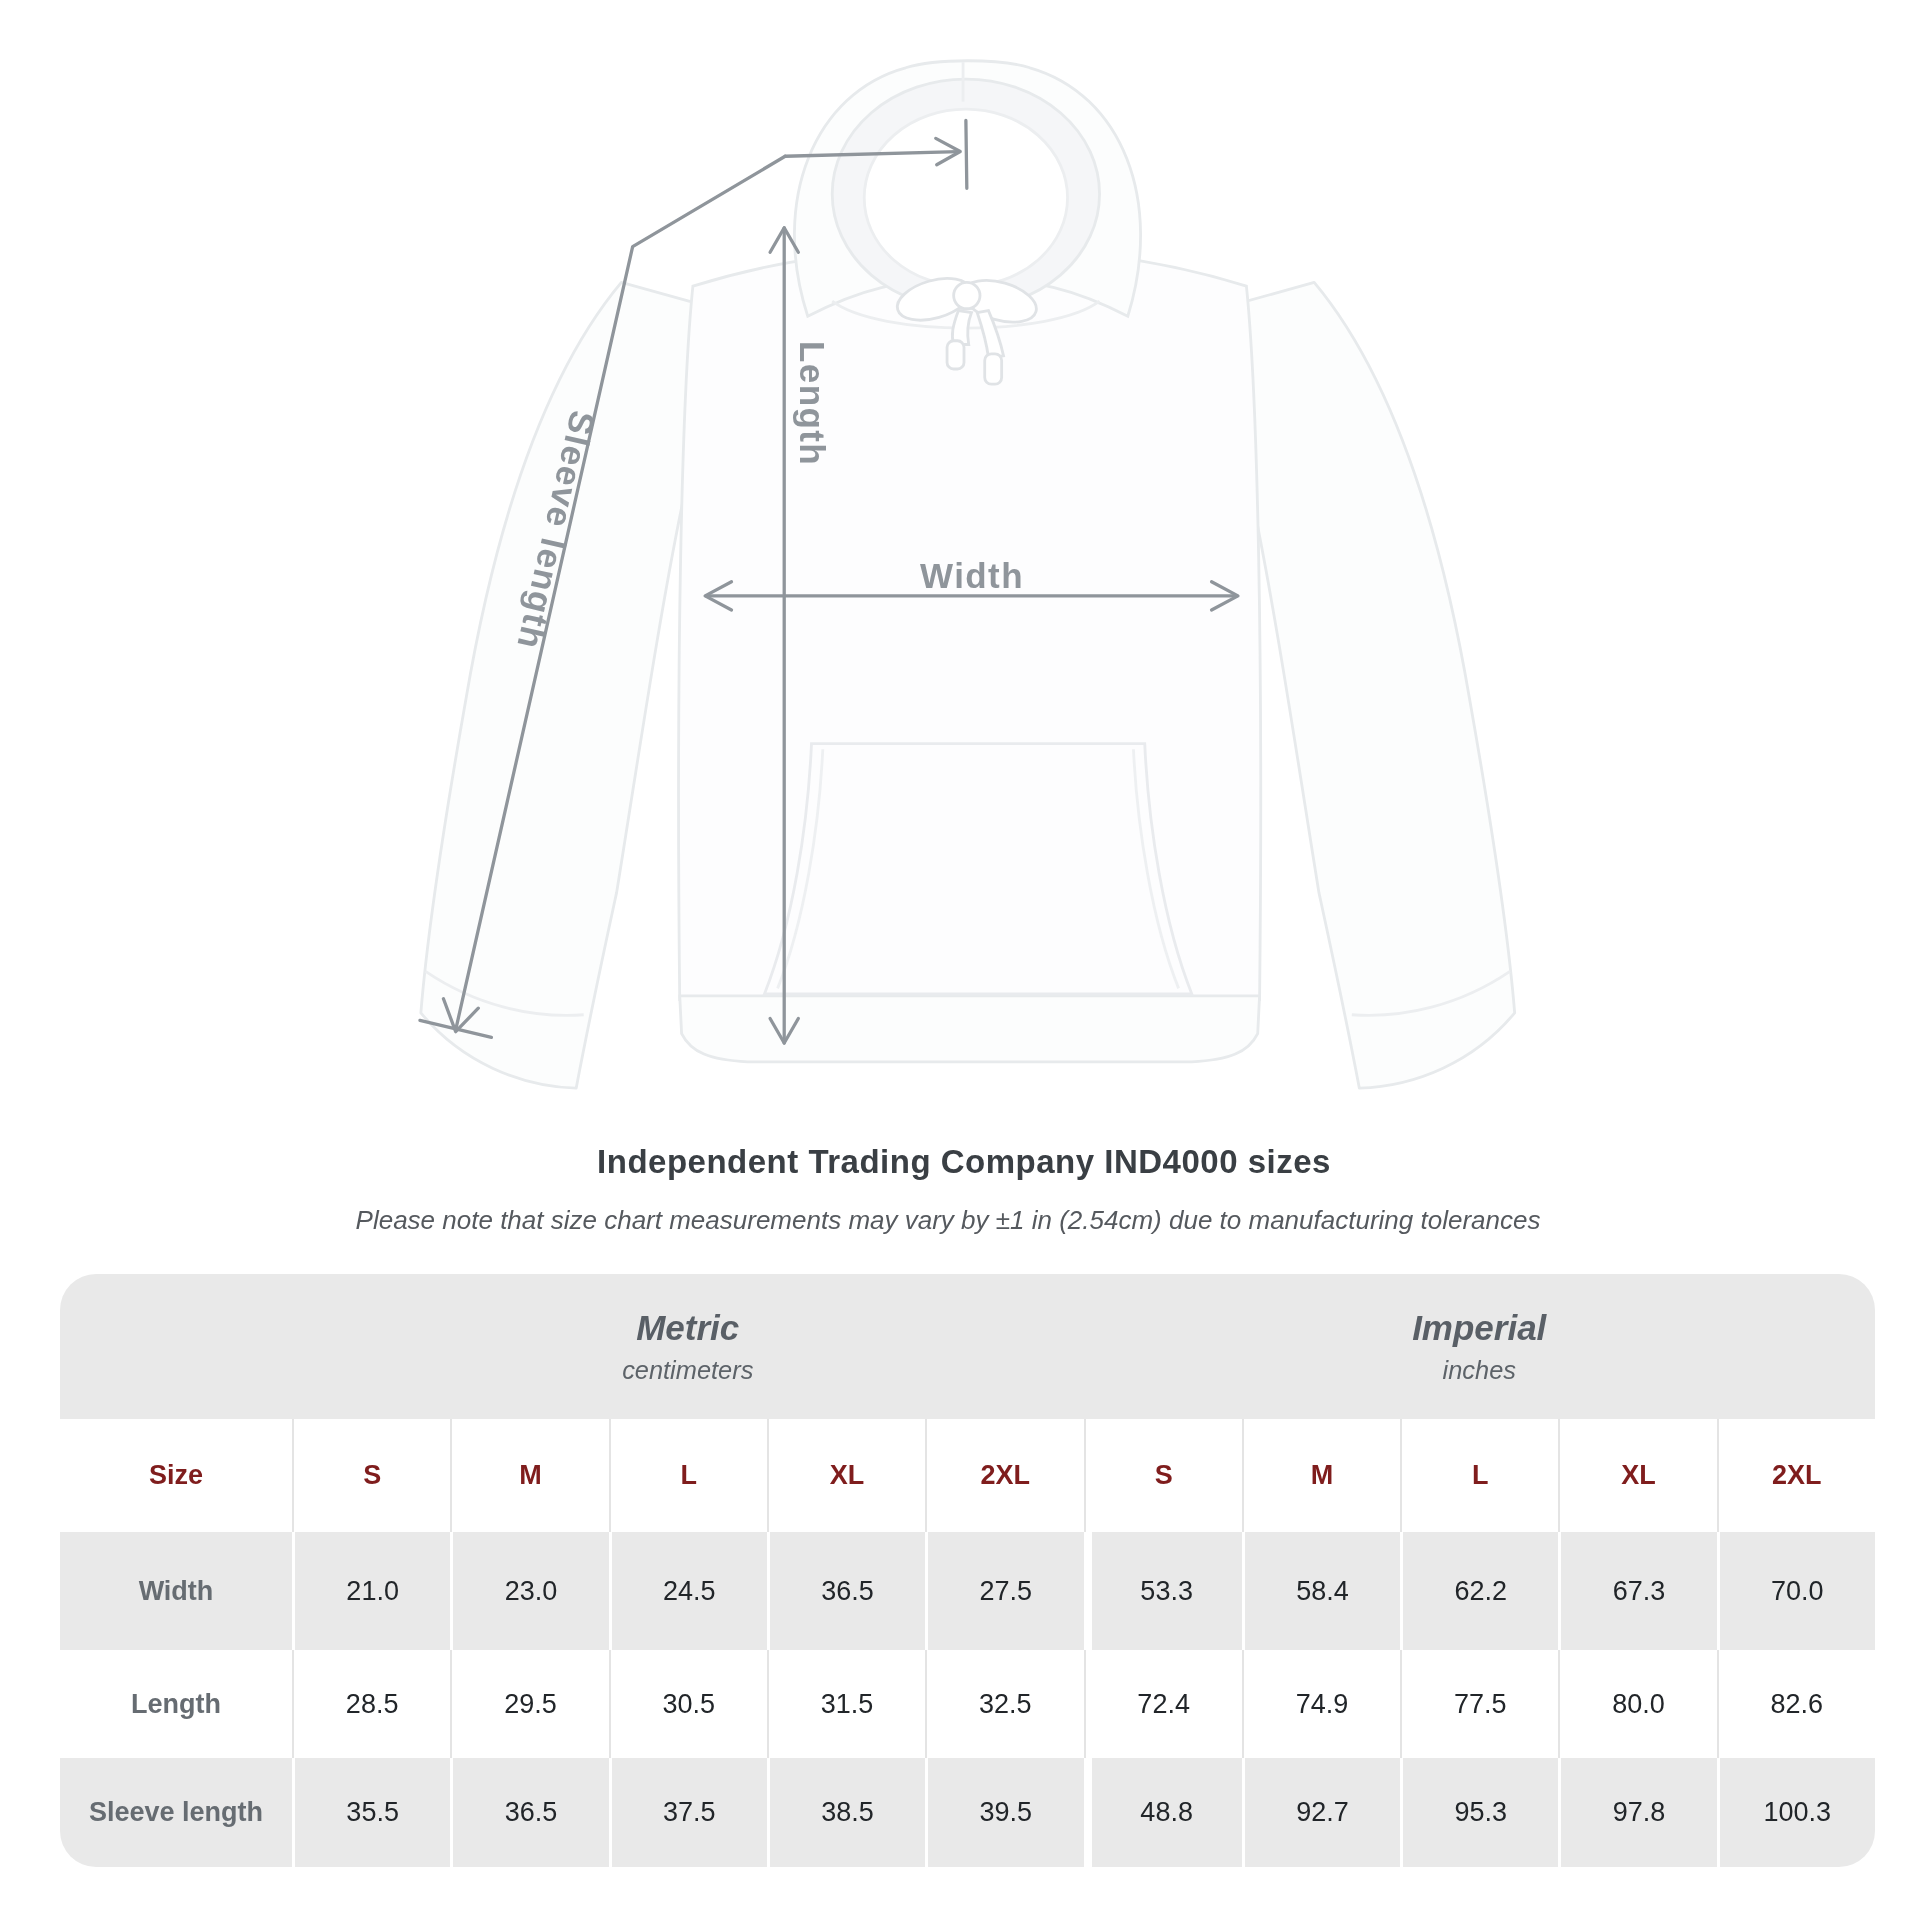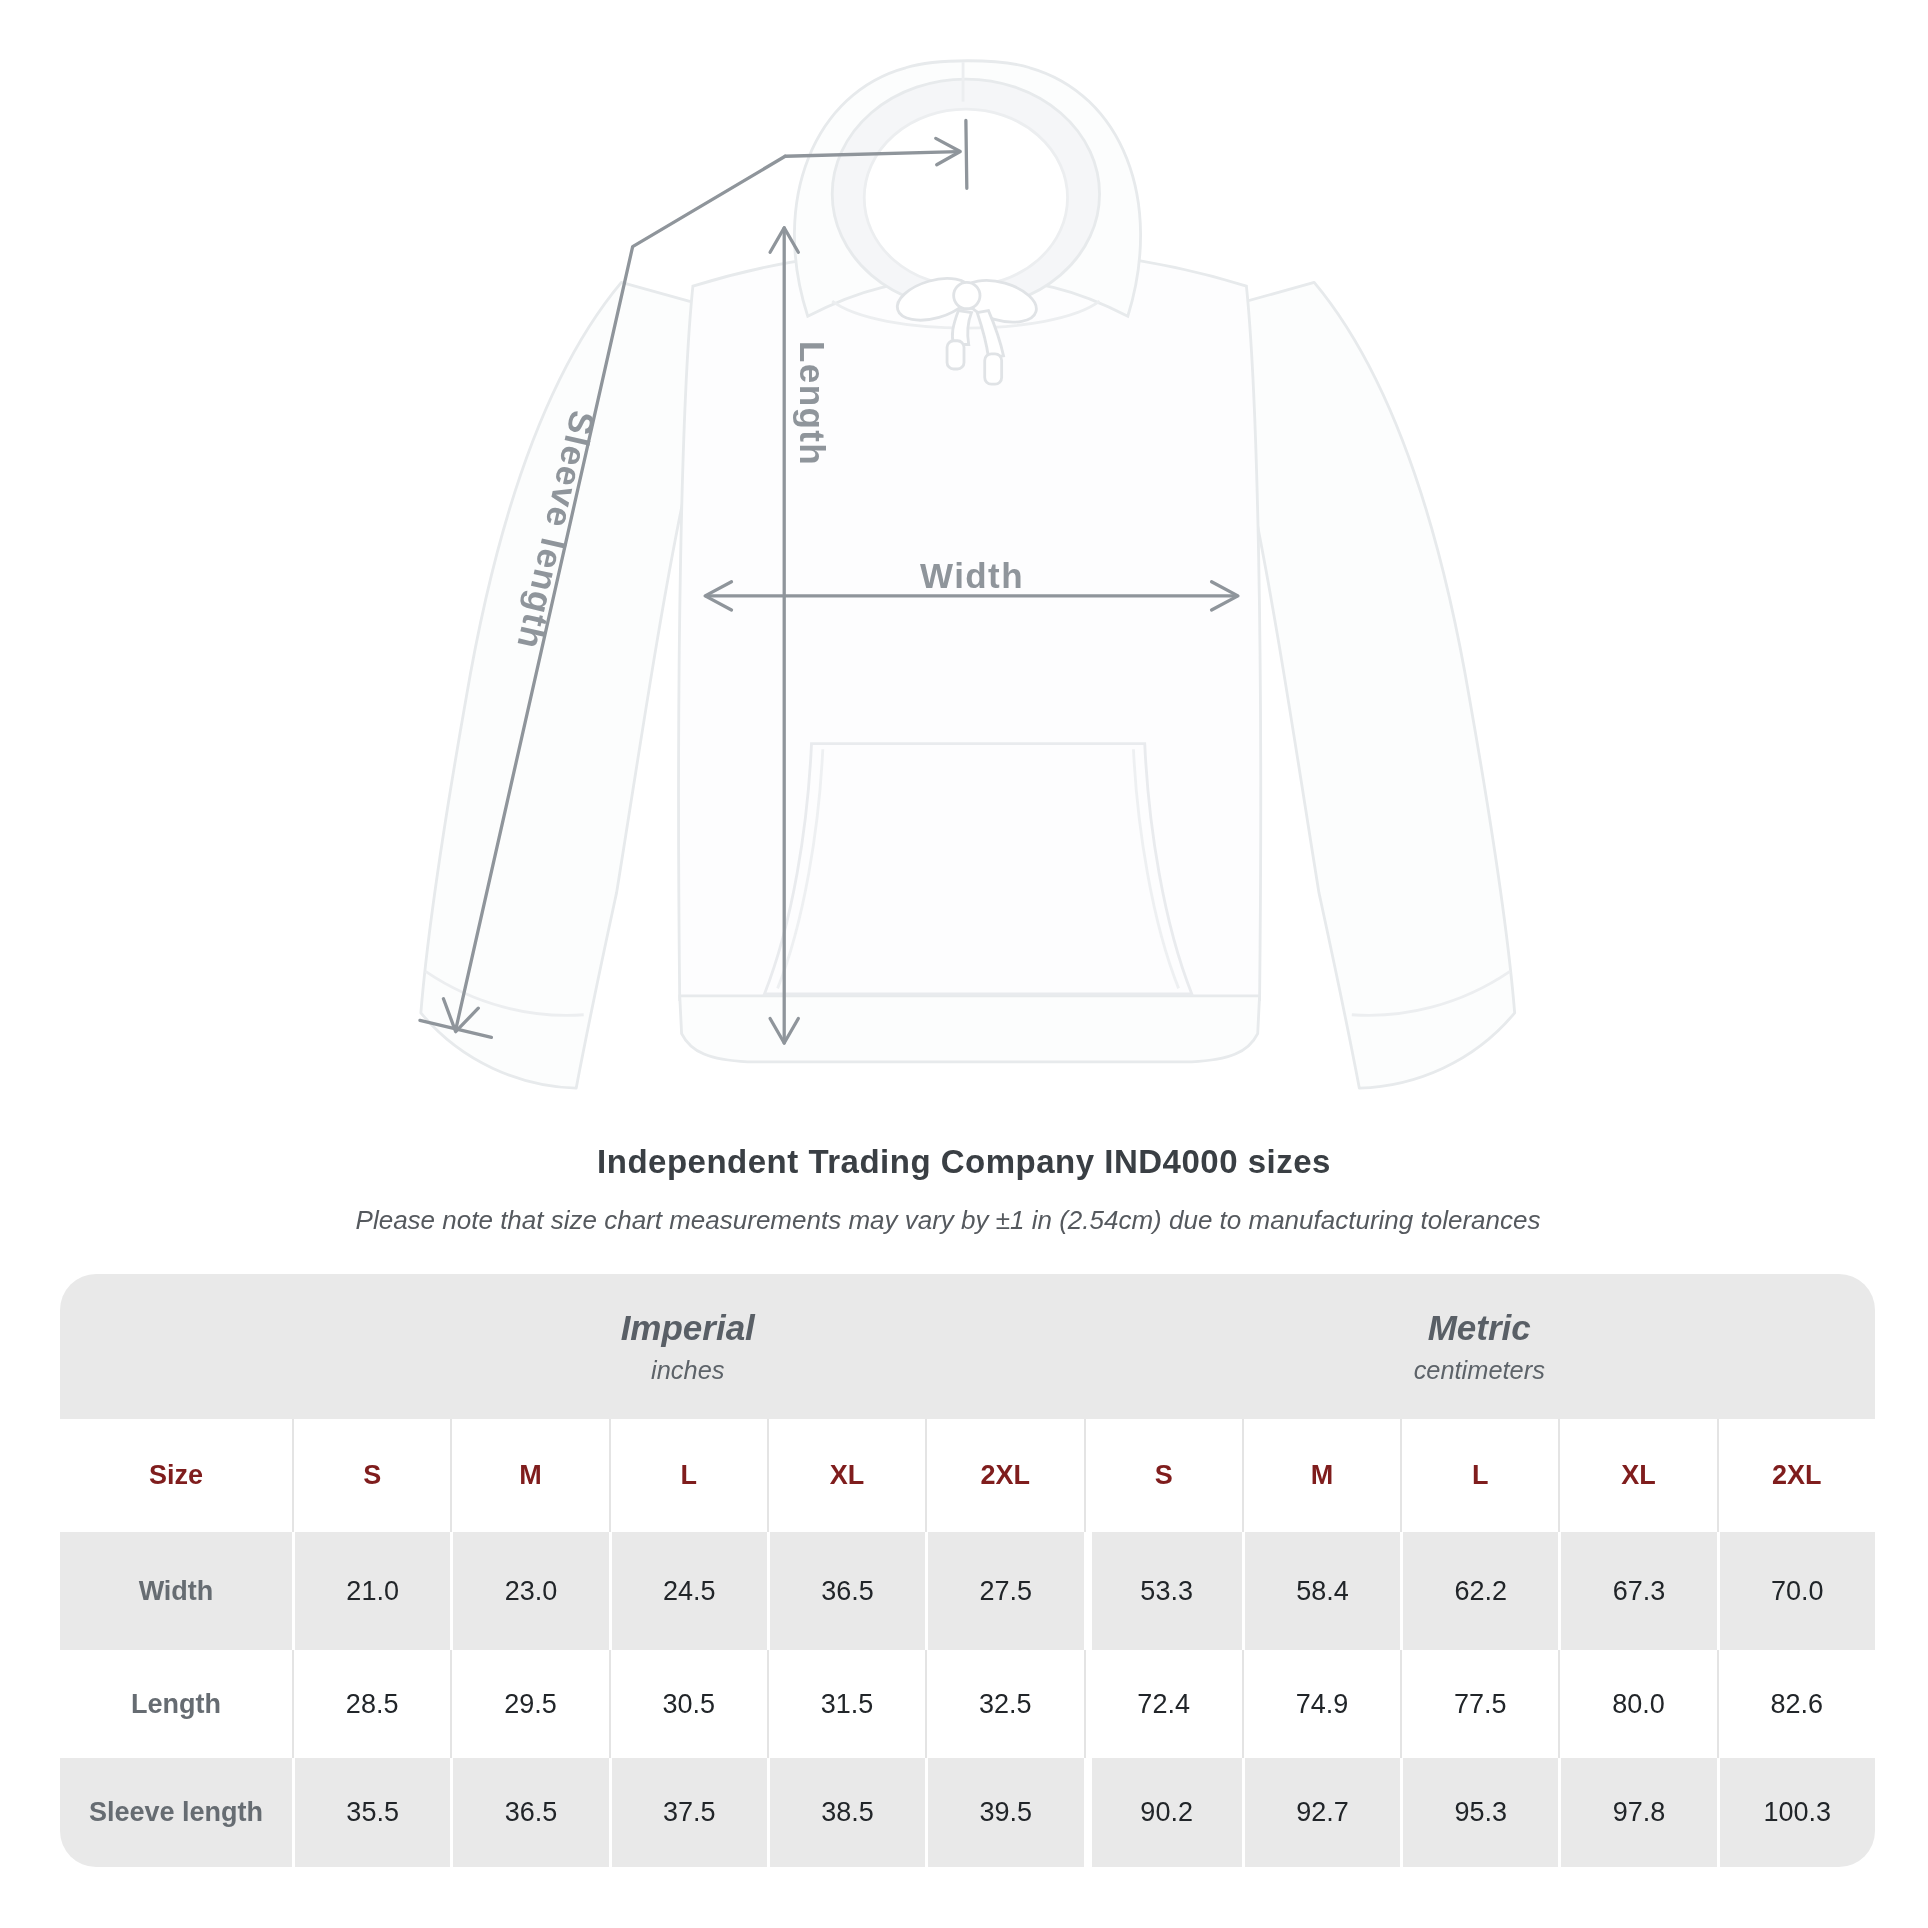--- a/index.html
+++ b/index.html
@@ -125,26 +125,26 @@
   </div>
 
   <div class="title">Independent Trading Company IND4000 sizes</div>
   <div class="note">Please note that size chart measurements may vary by ±1 in (2.54cm) due to manufacturing tolerances</div>
 
   <div class="tbl">
 
     <div class="grid band">
       <div></div>
       <div class="grp">
+        <div class="grp-label">Metric</div>
+        <div class="grp-sub">centimeters</div>
+      </div>
+      <div class="grp">
         <div class="grp-label">Imperial</div>
         <div class="grp-sub">inches</div>
-      </div>
-      <div class="grp">
-        <div class="grp-label">Metric</div>
-        <div class="grp-sub">centimeters</div>
       </div>
     </div>
 
     <div class="grid row row-sizehdr">
       <div class="cell cell-hdr">Size</div>
       <div class="cell cell-hdr">S</div>
       <div class="cell cell-hdr">M</div>
       <div class="cell cell-hdr">L</div>
       <div class="cell cell-hdr">XL</div>
       <div class="cell cell-hdr">2XL</div>
@@ -183,21 +183,21 @@
       <div class="cell">82.6</div>
     </div>
 
     <div class="grid row row-gray row-s">
       <div class="cell cell-lbl">Sleeve length</div>
       <div class="cell">35.5</div>
       <div class="cell">36.5</div>
       <div class="cell">37.5</div>
       <div class="cell">38.5</div>
       <div class="cell">39.5</div>
-      <div class="cell gd">90.2</div>
+      <div class="cell gd">48.8</div>
       <div class="cell">92.7</div>
       <div class="cell">95.3</div>
       <div class="cell">97.8</div>
       <div class="cell">100.3</div>
     </div>
   </div>
 
 </div>
 
 

